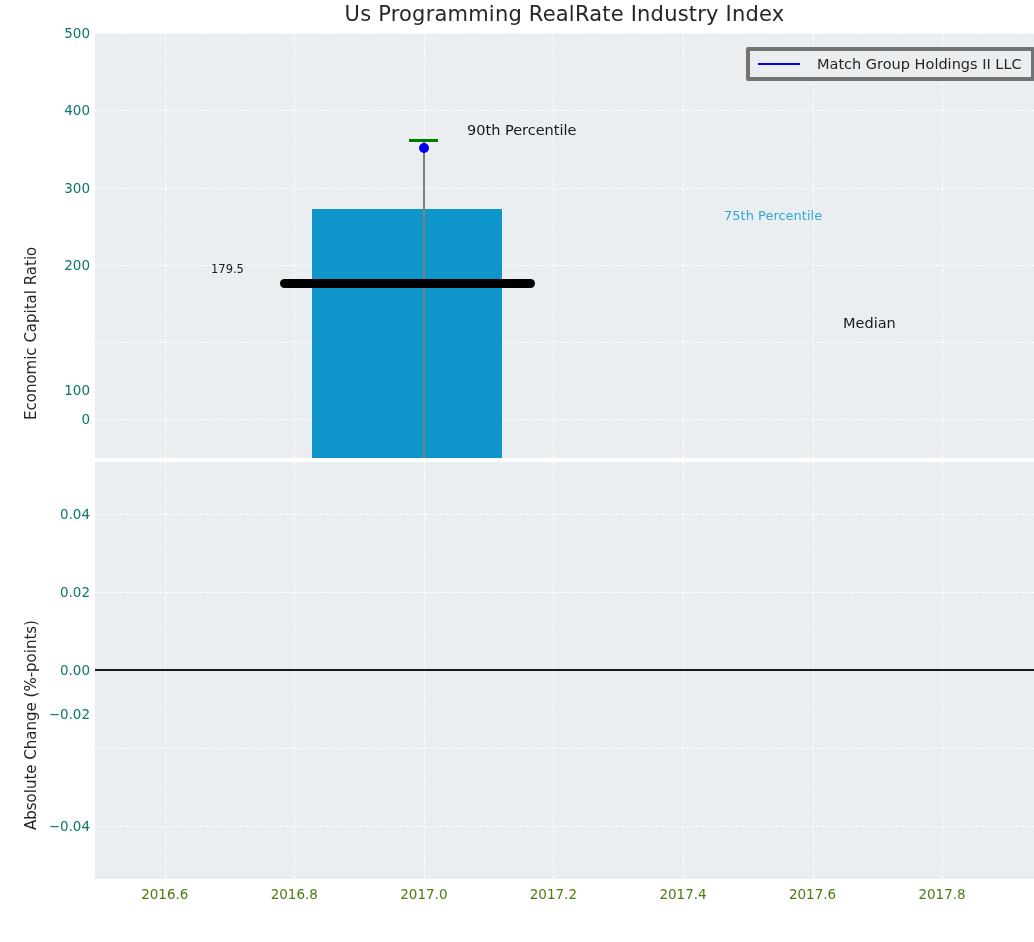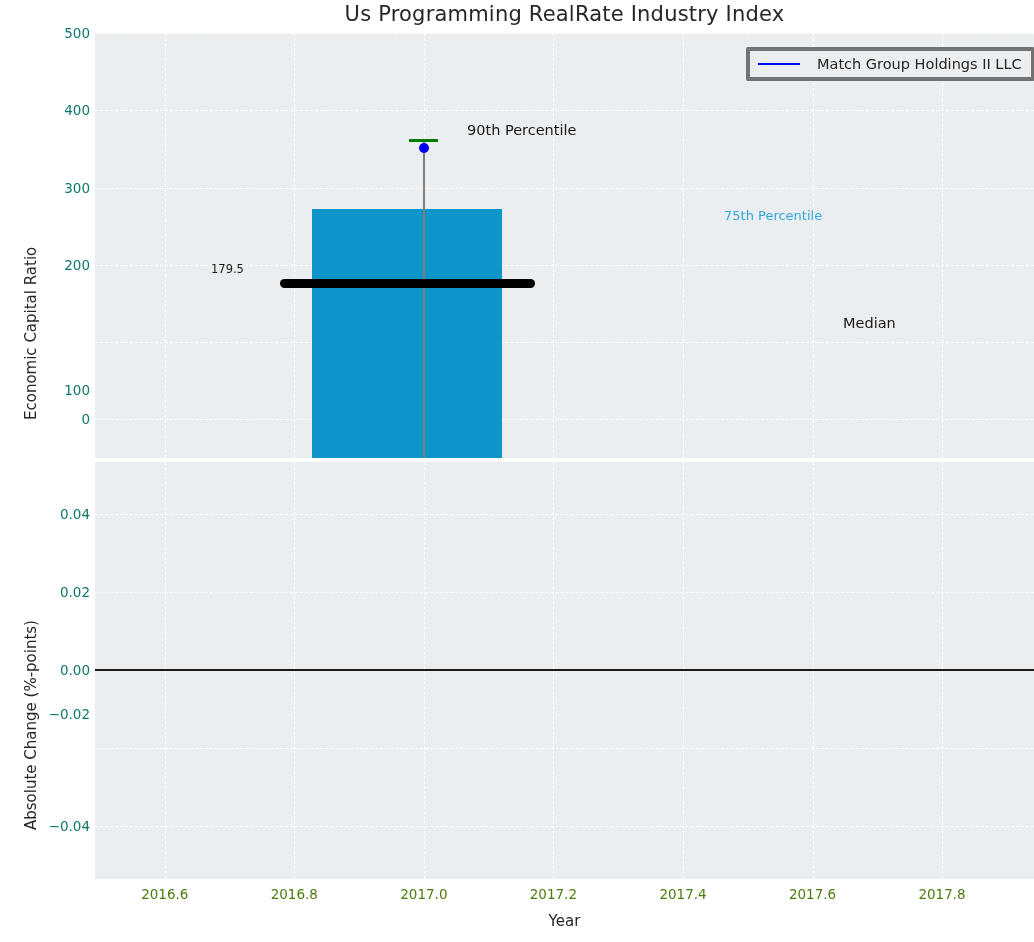--- a/index.html
+++ b/index.html
@@ -277,21 +277,20 @@
   <div class="xtick" style="left:164.8px;">2016.6</div>
   <div class="xtick" style="left:294.3px;">2016.8</div>
   <div class="xtick" style="left:423.9px;">2017.0</div>
   <div class="xtick" style="left:553.4px;">2017.2</div>
   <div class="xtick" style="left:683.0px;">2017.4</div>
   <div class="xtick" style="left:812.5px;">2017.6</div>
   <div class="xtick" style="left:910px;margin-left:32px;">2017.8</div>
 
   <div id="ylabel-top">Economic Capital Ratio</div>
   <div id="ylabel-bottom">Absolute Change (%-points)</div>
-  <div id="xlabel">Year</div>
 
   <div class="annot" id="label-median-value" style="left:211px; top:262px;">179.5</div>
 
   <div class="annot" id="label-90" style="left:467px; top:122px;">90th Percentile</div>
 
   <div class="annot" id="label-75" style="left:724px; top:208px;">75th Percentile</div>
 
   <div class="annot" id="label-median" style="left:843px; top:275px;margin-top:40px;">Median</div>
 
   <div id="legend">

